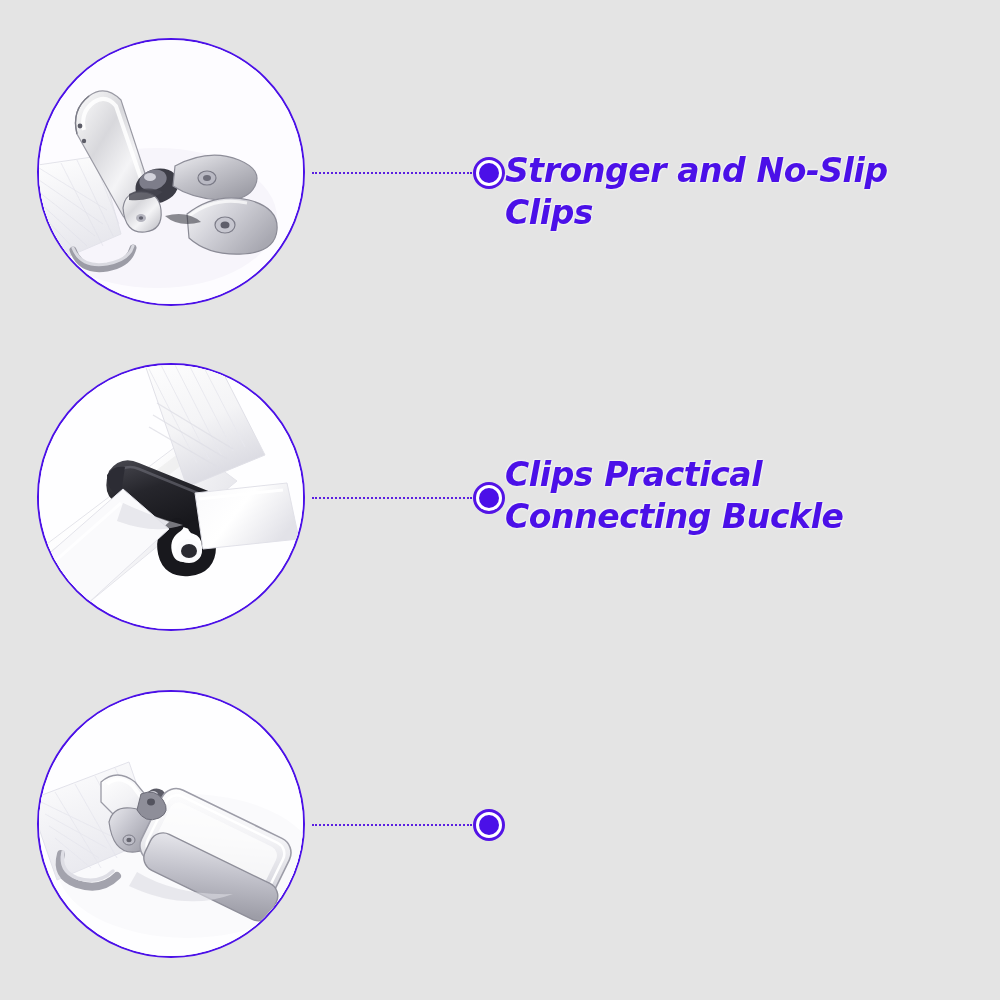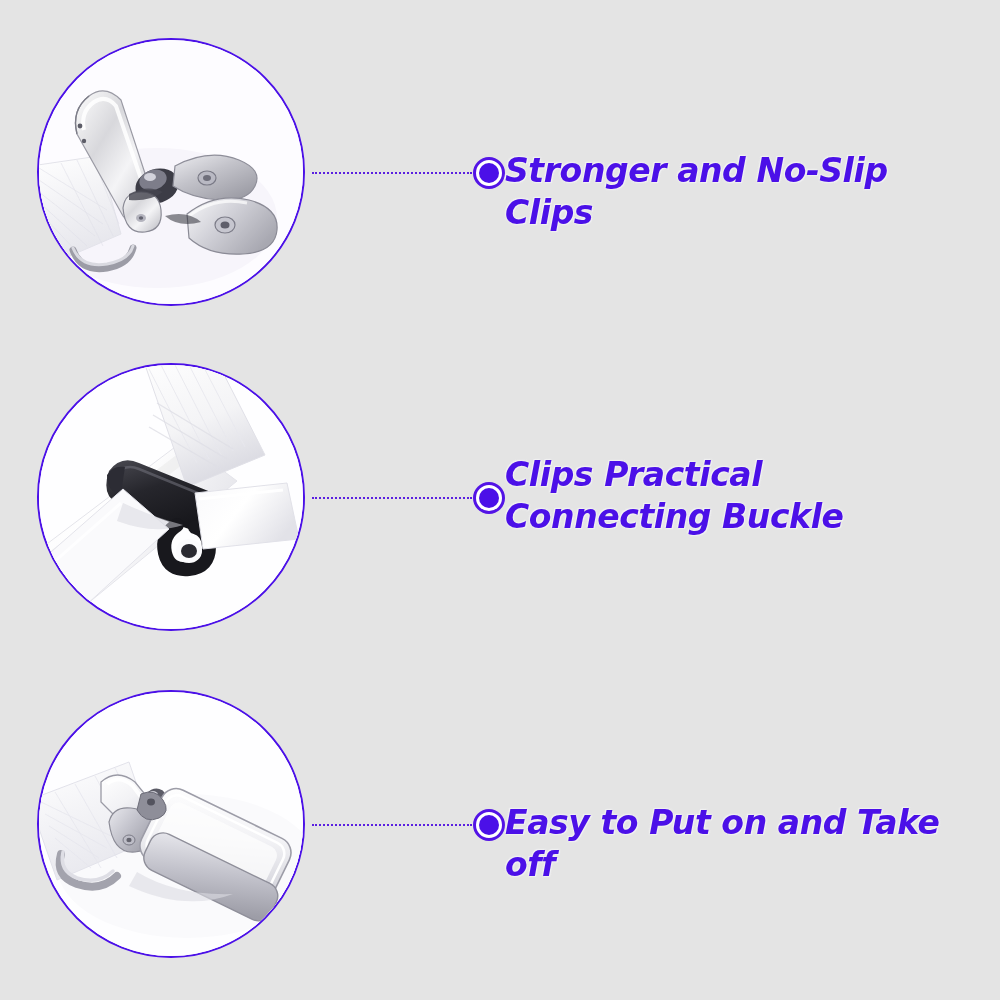--- a/index.html
+++ b/index.html
@@ -308,16 +308,15 @@
         </g>
       </svg>
     </div>
 
     <div class="connector"></div>
 
     <div class="bullet">
         <i></i>
       </div>
 
-    <div class="label">Easy to Put on and Take off</div>
   </div>
 
 </div>
 
 </body></html>

